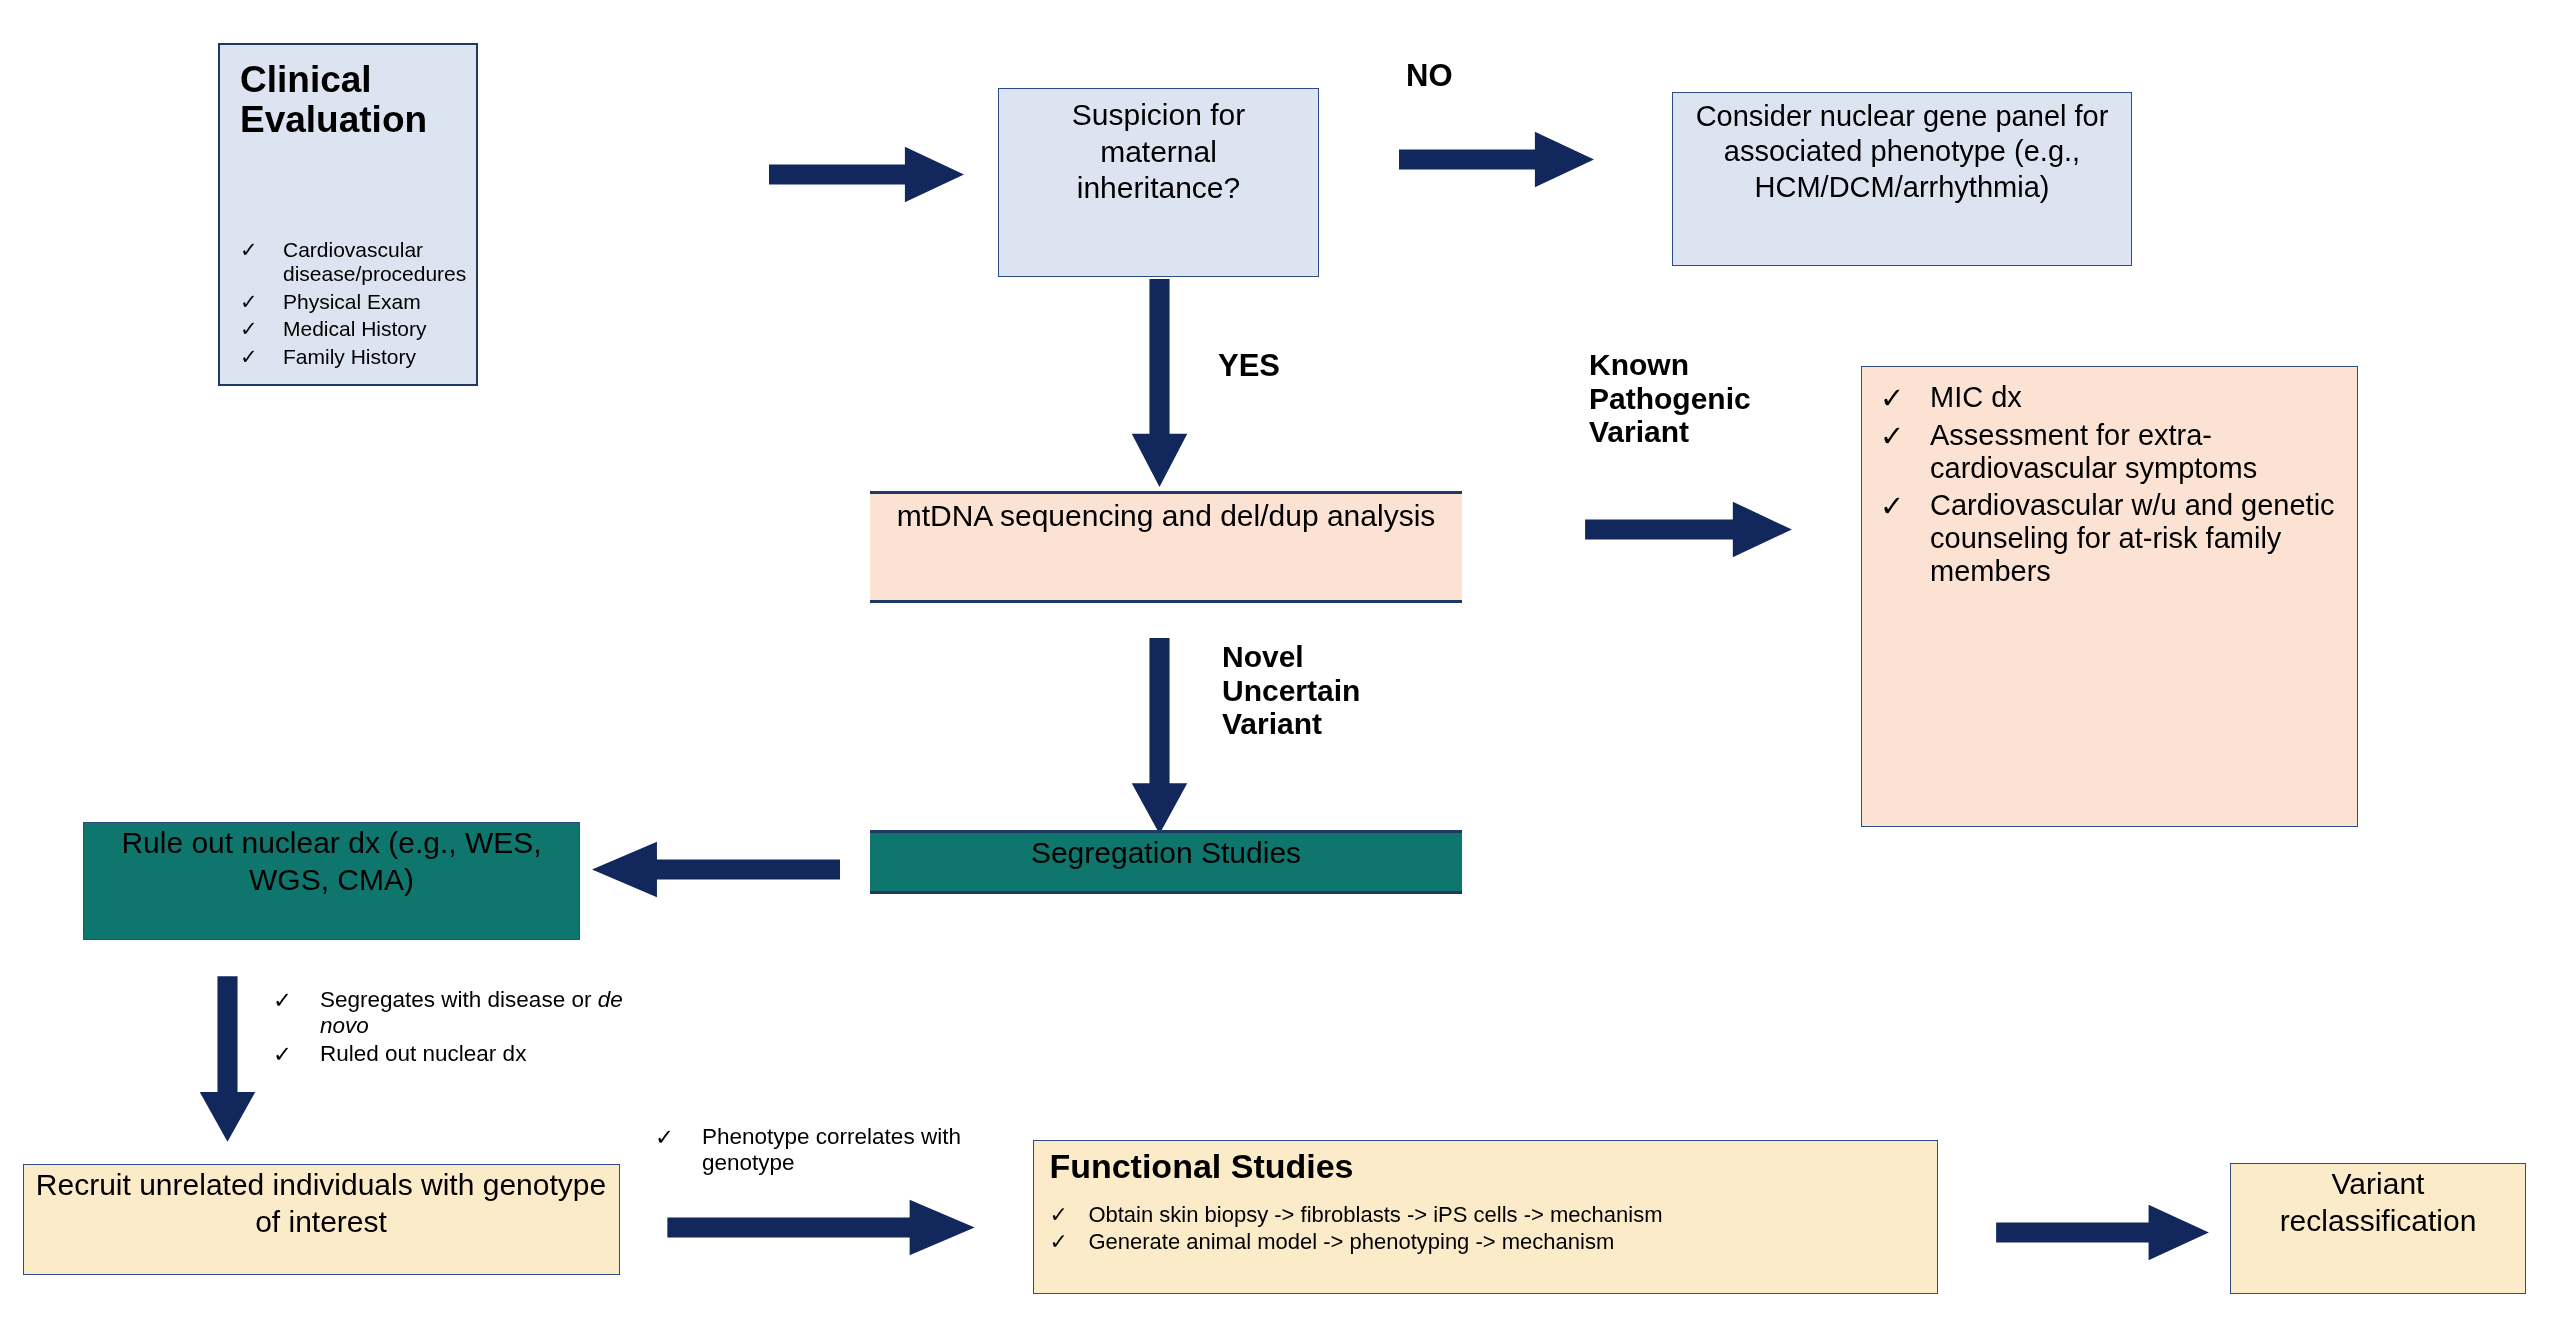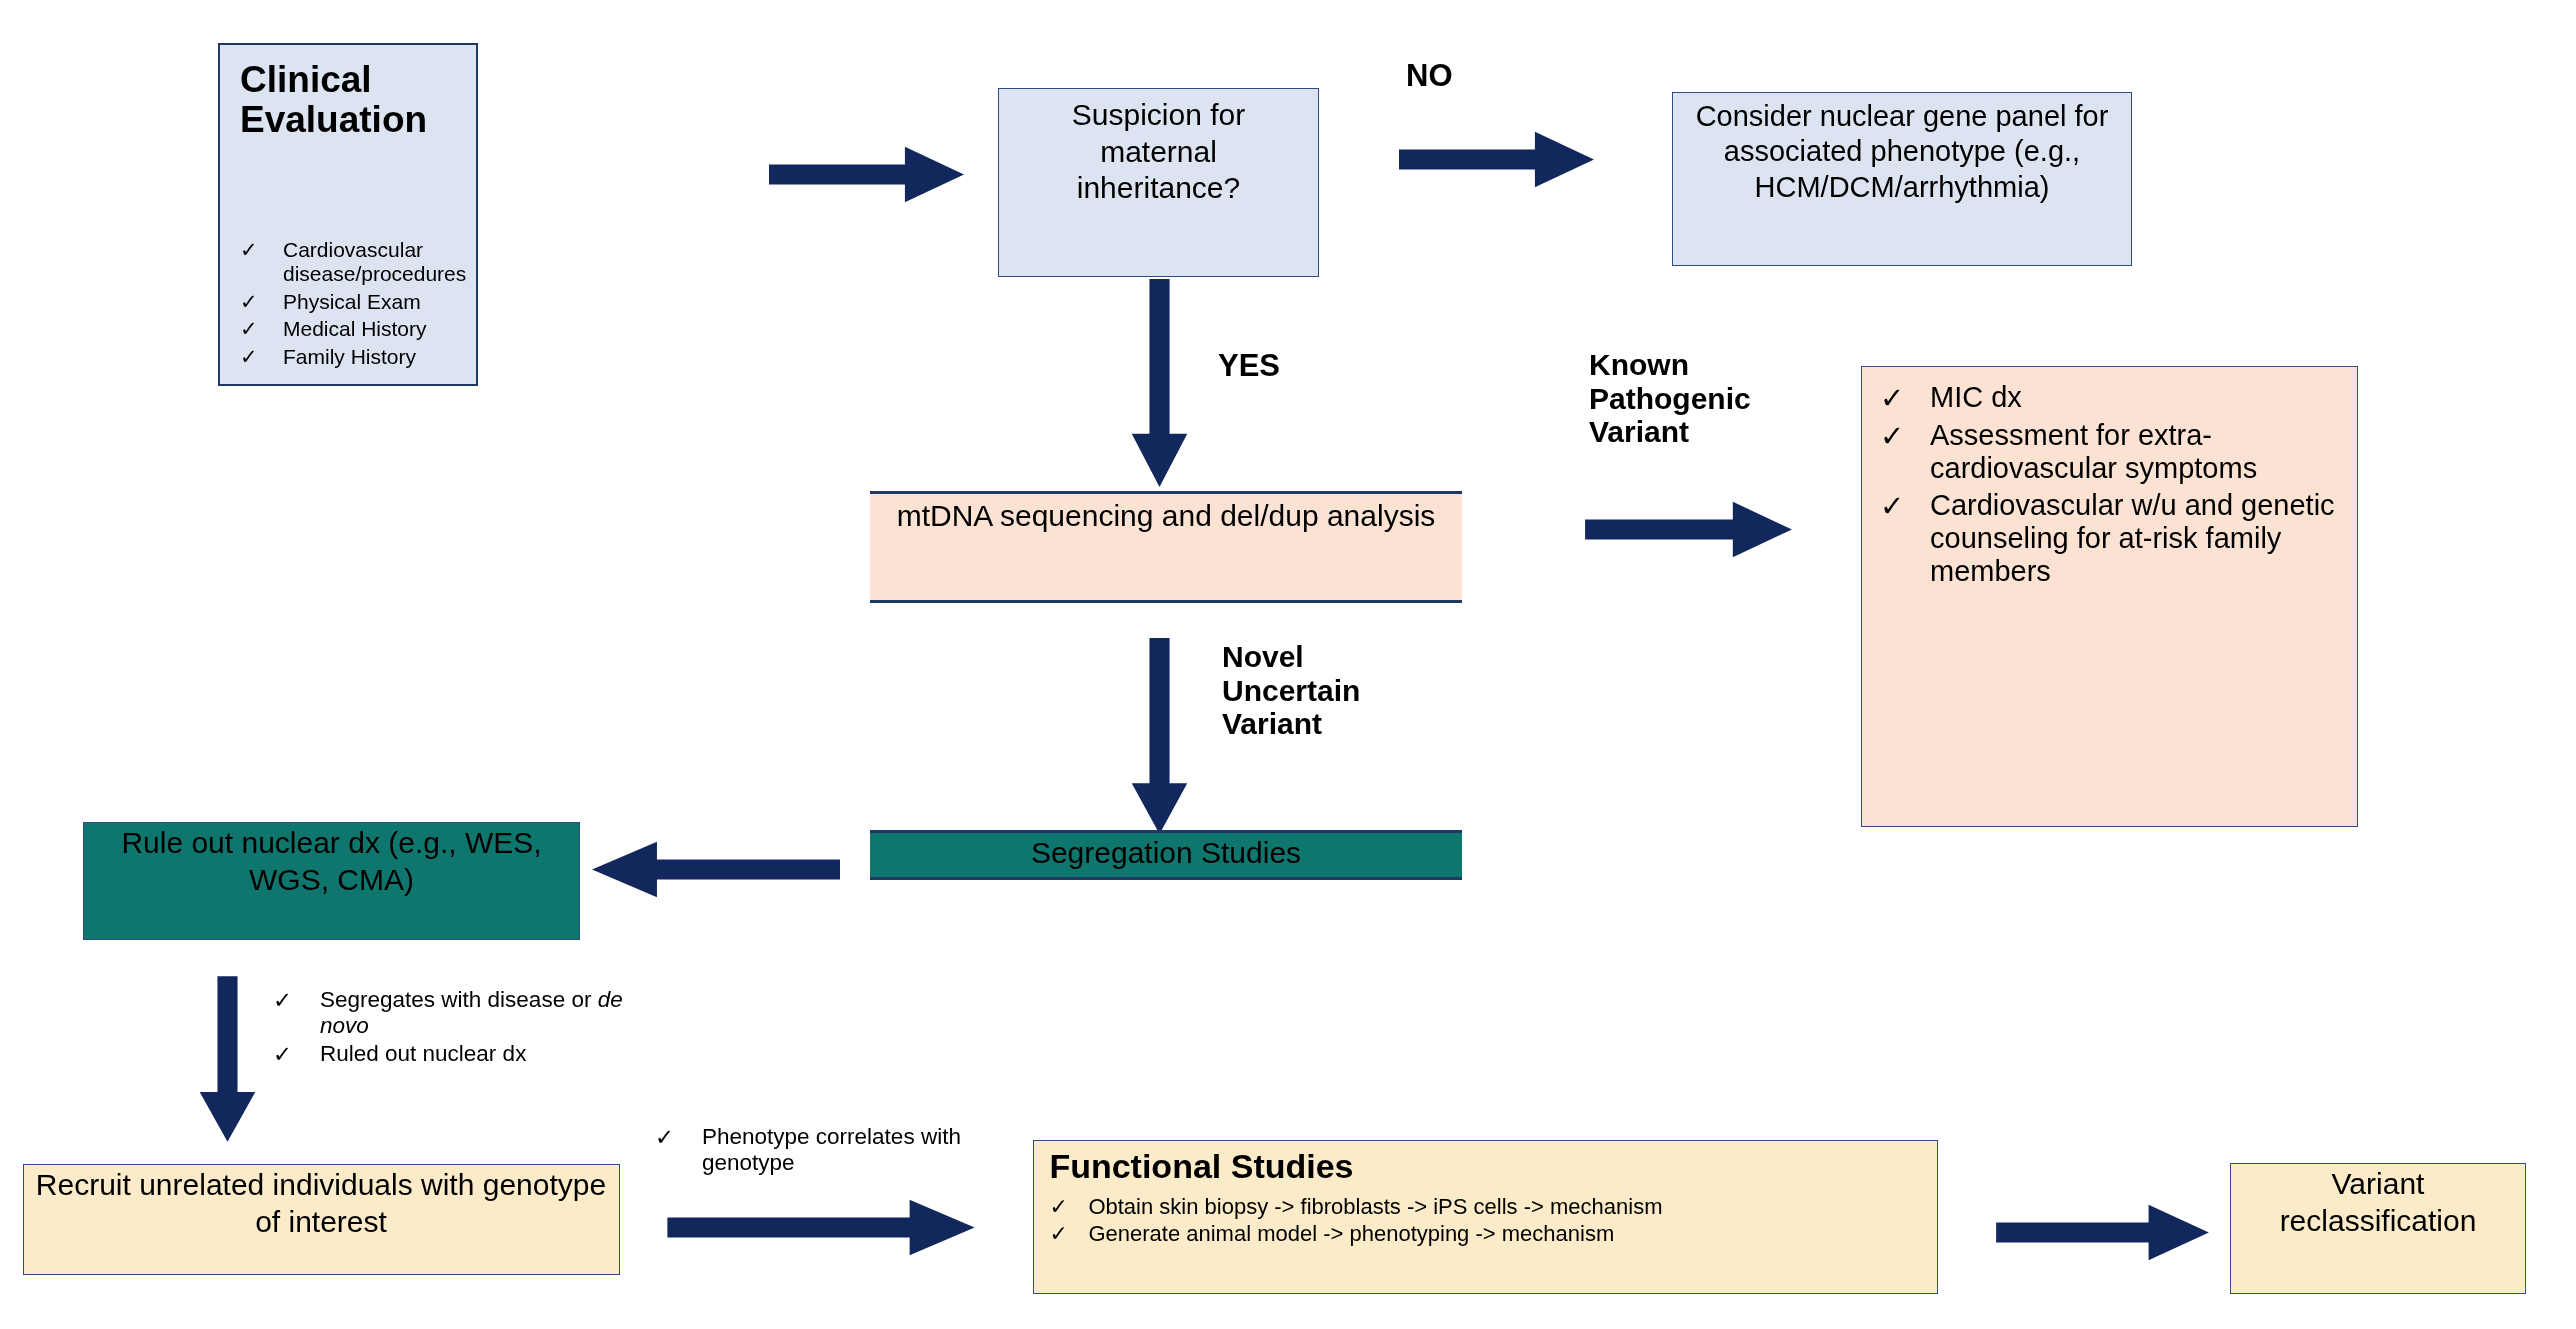--- a/index.html
+++ b/index.html
@@ -161,21 +161,21 @@
   <div class="lbl" style="left:1222px; top:640px; font-size:30px;">Novel
 Uncertain
 Variant</div>
 
   <div class="arrow" style="left:1127px; top:638px; width:65px; height:196px;">
     <svg width="65" height="196" viewBox="0 0 110 332">
       <polygon points="38,0 72,0 72,246 102,246 55,332 8,246 38,246" fill="#12275C"></polygon>
     </svg>
   </div>
 
-  <div class="box ctr fill-green bd-tb" style="left:870px; top:830px; width:592px; height:50px; padding:2.4px 12px;">
+  <div class="box ctr fill-green bd-tb" style="left:870px; top:830px; width:592px; height:64px; padding:2.4px 12px;">
     <div class="body-txt" style="font-size:30px;">Segregation Studies</div>
   </div>
 
   <div class="arrow" style="left:592px; top:837px; width:248px; height:65px;">
     <svg width="248" height="65" viewBox="0 0 420 110">
       <polygon points="420,38 110,38 110,8 0,55 110,102 110,72 420,72" fill="#12275C"></polygon>
     </svg>
   </div>
 
   <div class="box ctr fill-green bd-thin" style="left:83px; top:822px; width:497px; height:118px; padding:2.4px 10.6px;">
@@ -214,21 +214,21 @@
     </ul>
   </div>
 
   <div class="arrow" style="left:667px; top:1195px; width:308px; height:65px;">
     <svg width="308" height="65" viewBox="0 0 520 110">
       <polygon points="0,38 410,38 410,8 520,55 410,102 410,72 0,72" fill="#12275C"></polygon>
     </svg>
   </div>
 
   <div class="box fill-yellow bd-thin" style="left:1033px; top:1140px; width:905px; height:154px; padding:7px 10.6px 7px 15.4px; justify-content:flex-start;">
-    <div class="title-bold" style="font-size:34px; margin-bottom:10px;">Functional Studies</div>
+    <div class="title-bold" style="font-size:34px; margin-bottom:18px;">Functional Studies</div>
     <ul class="checks" style="font-size:22px;">
       <li style="padding-left:39px; margin-bottom:1.2px;">
         <span class="ck" style="font-size:22px;">✓</span>
         <span class="tx">Obtain skin biopsy -&gt; fibroblasts  -&gt; iPS cells -&gt; mechanism</span>
       </li>
       <li style="padding-left:39px;">
         <span class="ck" style="font-size:22px;">✓</span>
         <span class="tx">Generate animal model -&gt; phenotyping -&gt; mechanism</span>
       </li>
     </ul>

